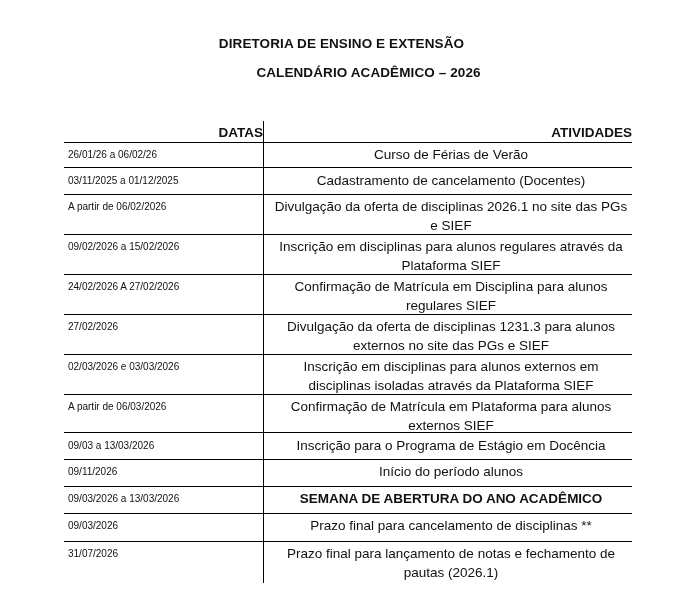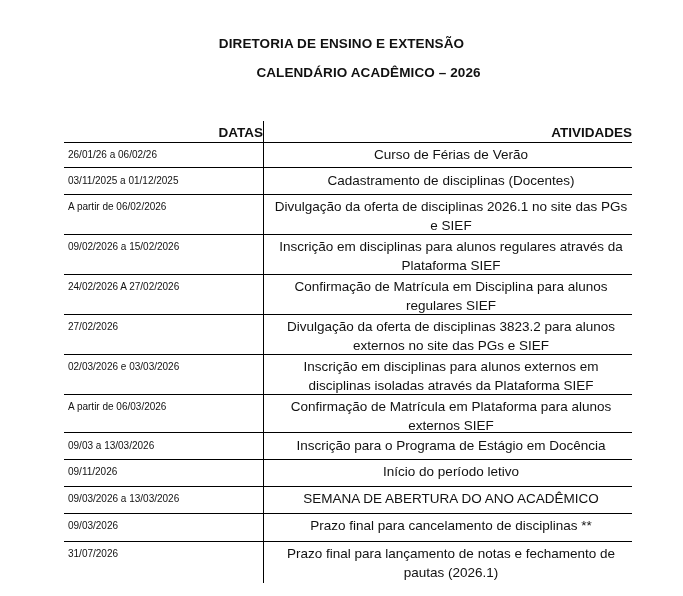--- a/index.html
+++ b/index.html
@@ -30,21 +30,21 @@
     .row { position: absolute; left: 0; width: 683px; }
     .date {
       position: absolute; left: 68px; top: 0; font-size: 10px; line-height: 19px;
       white-space: nowrap;
     }
     .act {
       position: absolute; left: 271px; width: 360px; top: 0; font-size: 13.5px;
       line-height: 19px;
       text-align: center;
     }
-    .bold { font-weight: normal; }
+    .bold { font-weight: bold; }
   </style>
 </head>
 <body>
 
 <div class="title" id="t1">DIRETORIA DE ENSINO E EXTENSÃO</div>
 <div class="title" id="t2">CALENDÁRIO ACADÊMICO – 2026</div>
 
 <div>
   <div class="vline"></div>
   <div class="hdr" id="h-datas">DATAS</div>
@@ -63,53 +63,53 @@
   <div class="hline" style="top:486px"></div>
   <div class="hline" style="top:513px"></div>
   <div class="hline" style="top:541px"></div>
 
   <div class="row" style="top:145px">
     <span class="date">26/01/26 a 06/02/26</span>
     <span class="act">Curso de Férias de Verão</span>
   </div>
   <div class="row" style="top:171px">
     <span class="date">03/11/2025 a 01/12/2025</span>
-    <span class="act">Cadastramento de disciplinas (Docentes)</span>
+    <span class="act">Cadastramento de cancelamento (Docentes)</span>
   </div>
   <div class="row" style="top:197px">
     <span class="date">A partir de 06/02/2026</span>
     <span class="act">Divulgação da oferta de disciplinas 2026.1 no site das PGs e SIEF</span>
   </div>
   <div class="row" style="top:237px">
     <span class="date">09/02/2026 a 15/02/2026</span>
     <span class="act">Inscrição em disciplinas para alunos regulares através da Plataforma SIEF</span>
   </div>
   <div class="row" style="top:277px">
     <span class="date">24/02/2026 A 27/02/2026</span>
     <span class="act">Confirmação de Matrícula em Disciplina para alunos regulares SIEF</span>
   </div>
   <div class="row" style="top:317px">
     <span class="date">27/02/2026</span>
-    <span class="act">Divulgação da oferta de disciplinas 3823.2 para alunos externos no site das PGs e SIEF</span>
+    <span class="act">Divulgação da oferta de disciplinas 1231.3 para alunos externos no site das PGs e SIEF</span>
   </div>
   <div class="row" style="top:357px">
     <span class="date">02/03/2026 e 03/03/2026</span>
     <span class="act">Inscrição em disciplinas para alunos externos em disciplinas isoladas através da Plataforma SIEF</span>
   </div>
   <div class="row" style="top:397px">
     <span class="date">A partir de 06/03/2026</span>
     <span class="act">Confirmação de Matrícula em Plataforma para alunos externos SIEF</span>
   </div>
   <div class="row" style="top:436px">
     <span class="date">09/03 a 13/03/2026</span>
     <span class="act">Inscrição para o Programa de Estágio em Docência</span>
   </div>
   <div class="row" style="top:462px">
     <span class="date">09/11/2026</span>
-    <span class="act">Início do período letivo</span>
+    <span class="act">Início do período alunos</span>
   </div>
   <div class="row" style="top:489px">
     <span class="date">09/03/2026 a 13/03/2026</span>
     <span class="act bold">SEMANA DE ABERTURA DO ANO ACADÊMICO</span>
   </div>
   <div class="row" style="top:516px">
     <span class="date">09/03/2026</span>
     <span class="act">Prazo final para cancelamento de disciplinas **</span>
   </div>
   <div class="row" style="top:544px">

